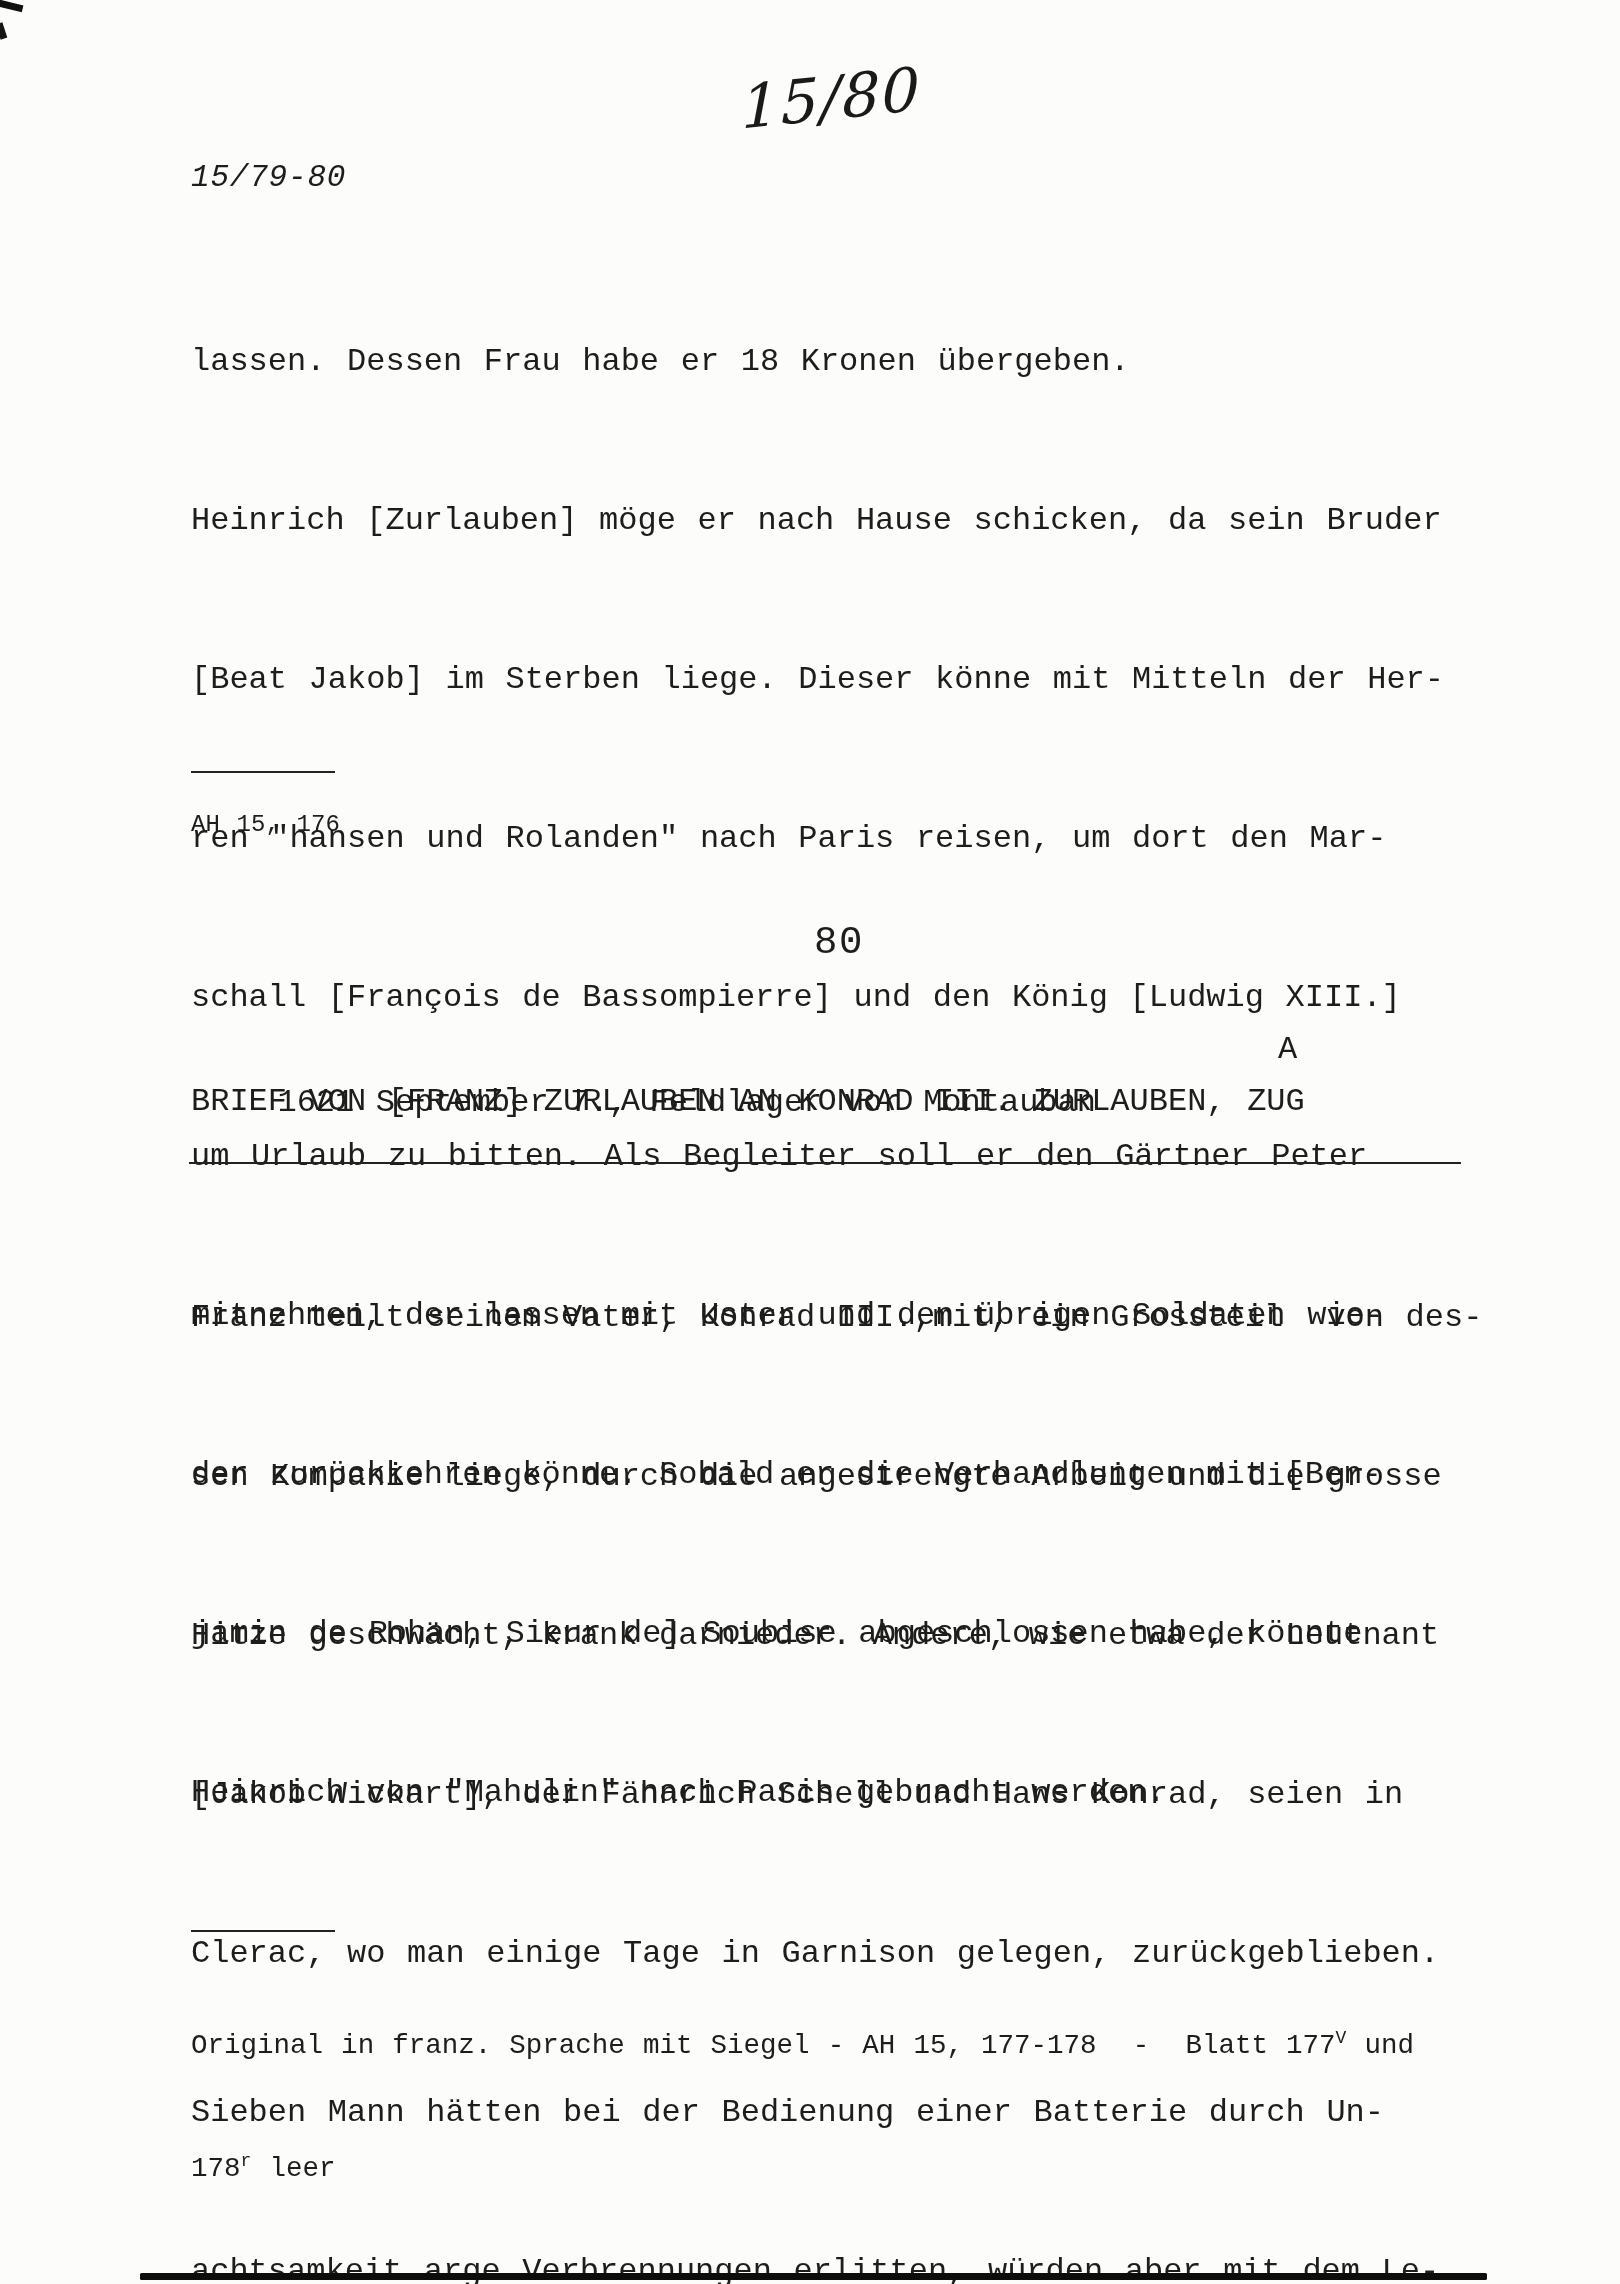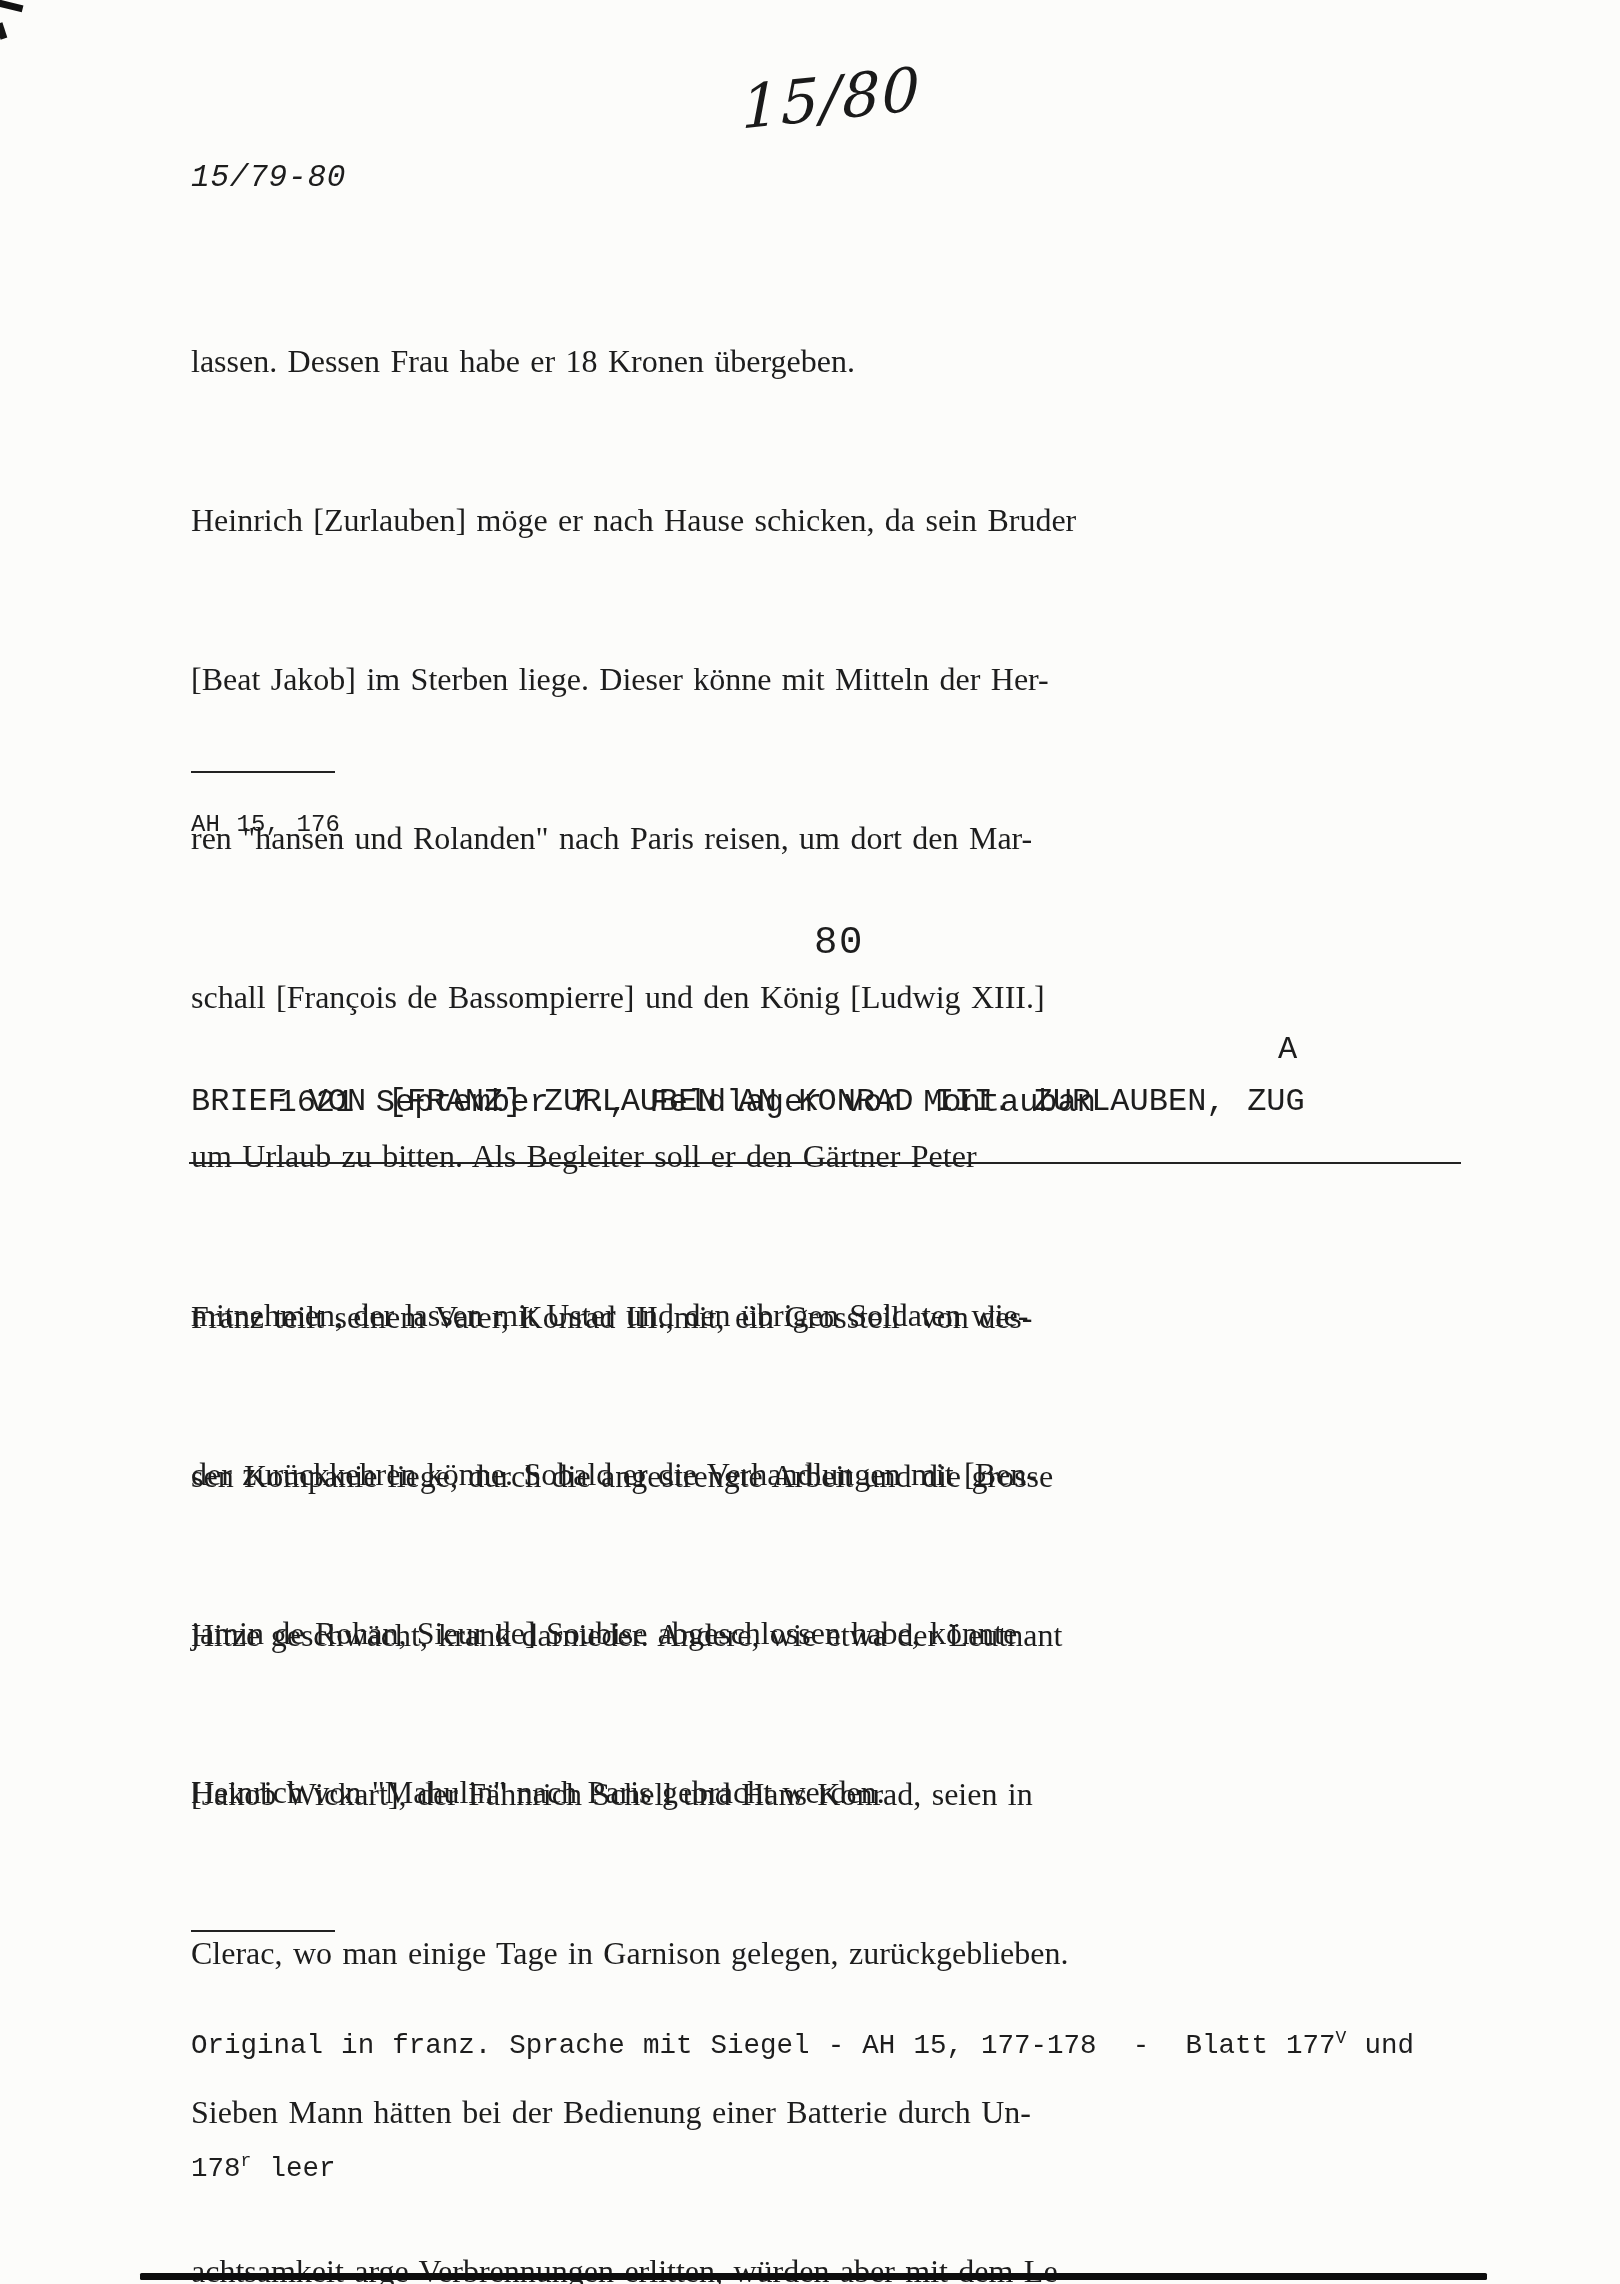--- a/index.html
+++ b/index.html
@@ -59,21 +59,20 @@
   }
   
   .para {
     position: absolute;
     left: 191px;
     width: 1377px;
     font-size: 32px;
     line-height: 53px;
     white-space: pre;
     word-spacing: 2.4px;
-    font-family: Liberation Serif, serif;
   }
   .para1 { top: 229px; }
   .para2 { top: 1185px; }
   .line { height: 53px; }
   
   .underline {
     position: absolute;
     left: 191px;
     width: 144px;
     height: 2.4px;

